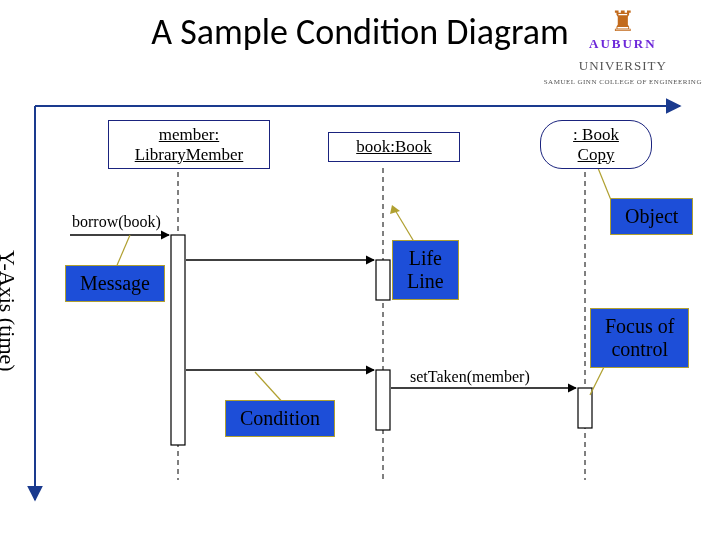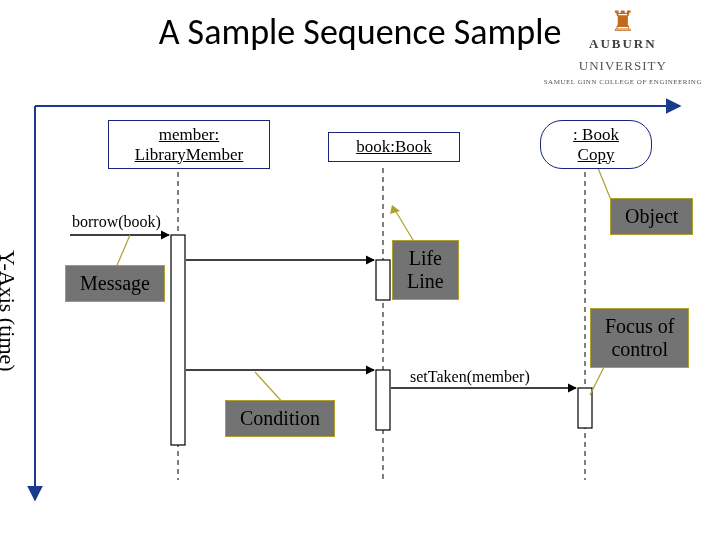--- a/index.html
+++ b/index.html
@@ -1,36 +1,36 @@
 <!DOCTYPE html>
 <html><head>
 <meta charset="utf-8">
 <style>
   html,body{margin:0;padding:0;width:720px;height:540px;background:#fff;font-family:"Times New Roman",serif;color:#000;}
   .slide{position:relative;width:720px;height:540px;overflow:hidden;}
   .title{position:absolute;left:0;right:0;top:10px;text-align:center;font-family:Calibri,Arial,sans-serif;font-size:36px;color:#000;}
   .logo{position:absolute;right:18px;top:8px;text-align:center;font-family:Georgia,serif;color:#8a4b1f;}
   .logo .tower{font-size:28px;line-height:1;color:#c26a1c;}
-  .logo .au{font-size:13px;letter-spacing:2px;font-weight:bold;color:#404040;}
+  .logo .au{font-size:13px;letter-spacing:2px;font-weight:bold;color:#6d28d9;}
   .logo .sub1{font-size:13px;letter-spacing:1px;color:#555;margin-top:6px;}
   .logo .sub2{font-size:7px;letter-spacing:0.5px;color:#555;margin-top:4px;}
   .axis-label{font-size:22px;}
   .x-label{position:absolute;left:200px;top:72px;}
   .y-label{position:absolute;left:20px;top:250px;transform:rotate(90deg);transform-origin:left top;font-size:22px;}
   .obj-box{position:absolute;border:1.5px solid #1a237e;background:#fff;padding:4px 10px;text-align:center;font-size:17px;line-height:1.15;text-decoration:underline;}
   .msg-text{position:absolute;font-size:16px;}
-  .callout{position:absolute;background:#737373;border:1.5px solid #b0a030;padding:6px 14px;font-size:20px;text-align:center;line-height:1.15;}
+  .callout{position:absolute;background:#1d4ed8;border:1.5px solid #b0a030;padding:6px 14px;font-size:20px;text-align:center;line-height:1.15;}
   svg{position:absolute;left:0;top:0;}
 </style>
 </head>
 <body>
 
 <div class="slide">
 
-  <div class="title">A Sample Sequence Sample</div>
+  <div class="title">A Sample Condition Diagram</div>
 
   <div class="logo">
     <div class="tower">♜</div>
     <div class="au">AUBURN</div>
     <div class="sub1">UNIVERSITY</div>
     <div class="sub2">SAMUEL GINN COLLEGE OF ENGINEERING</div>
   </div>
 
   <div class="axis-label y-label">Y-Axis (time)</div>
 

